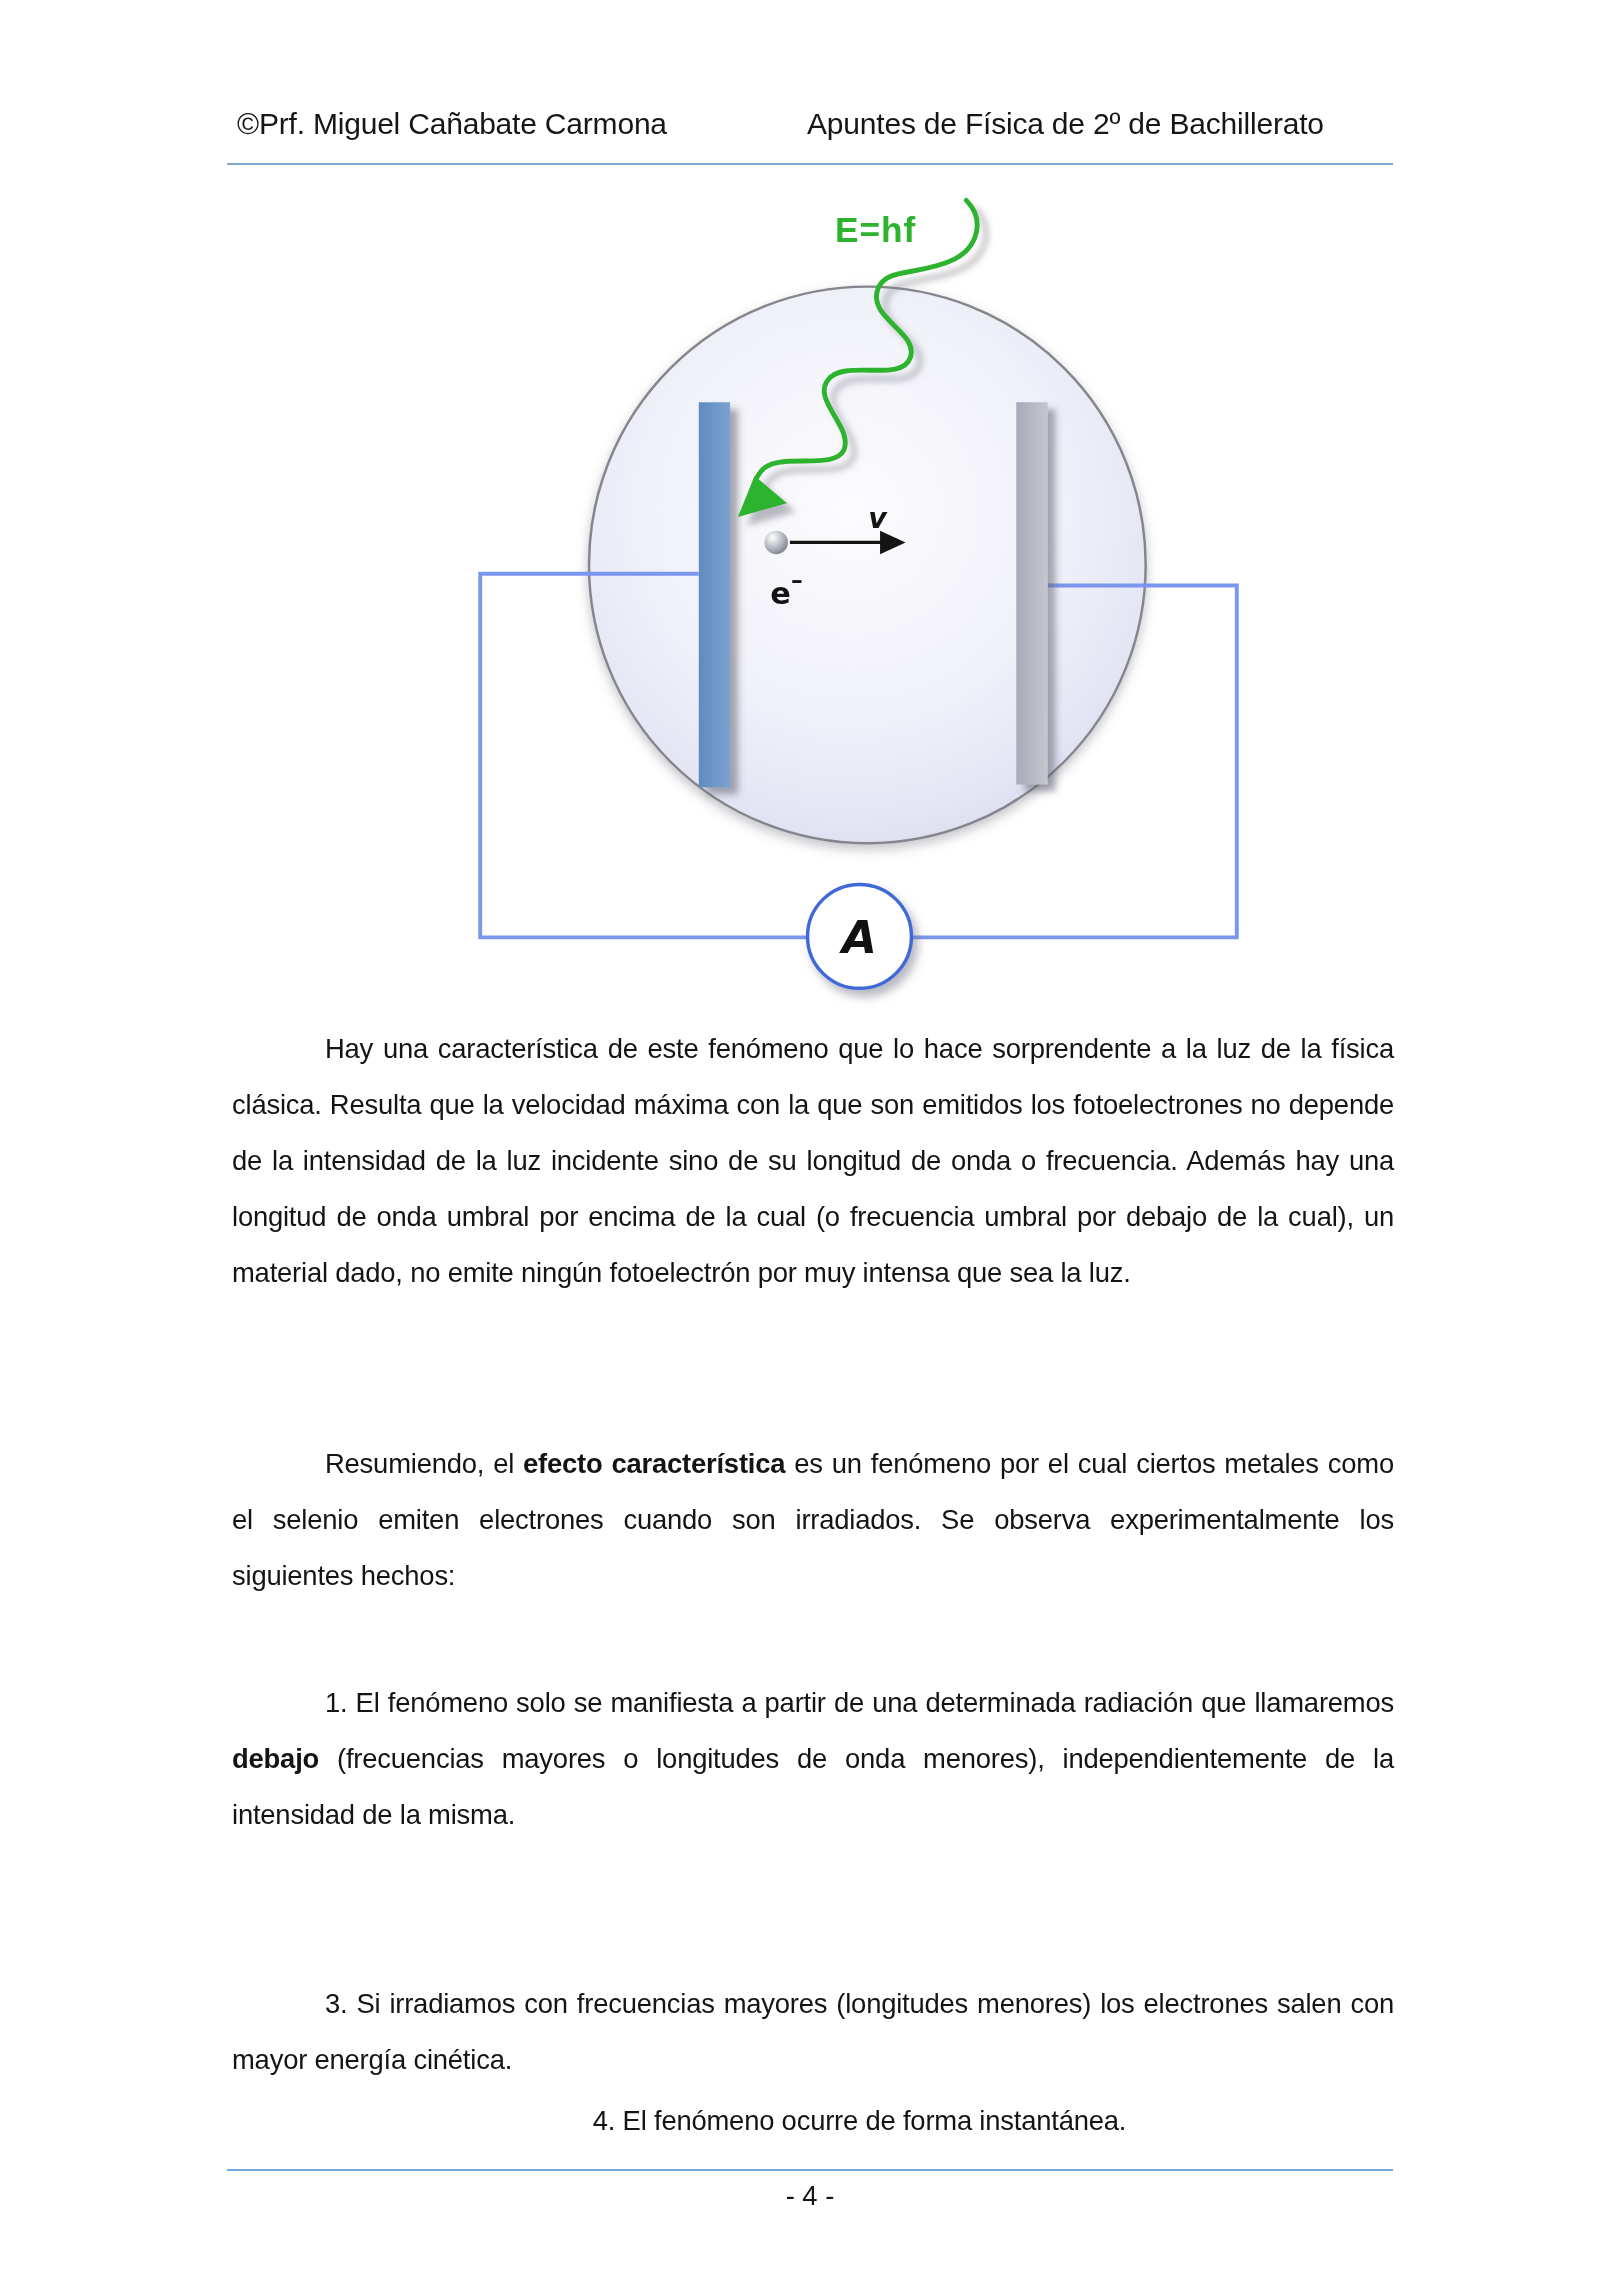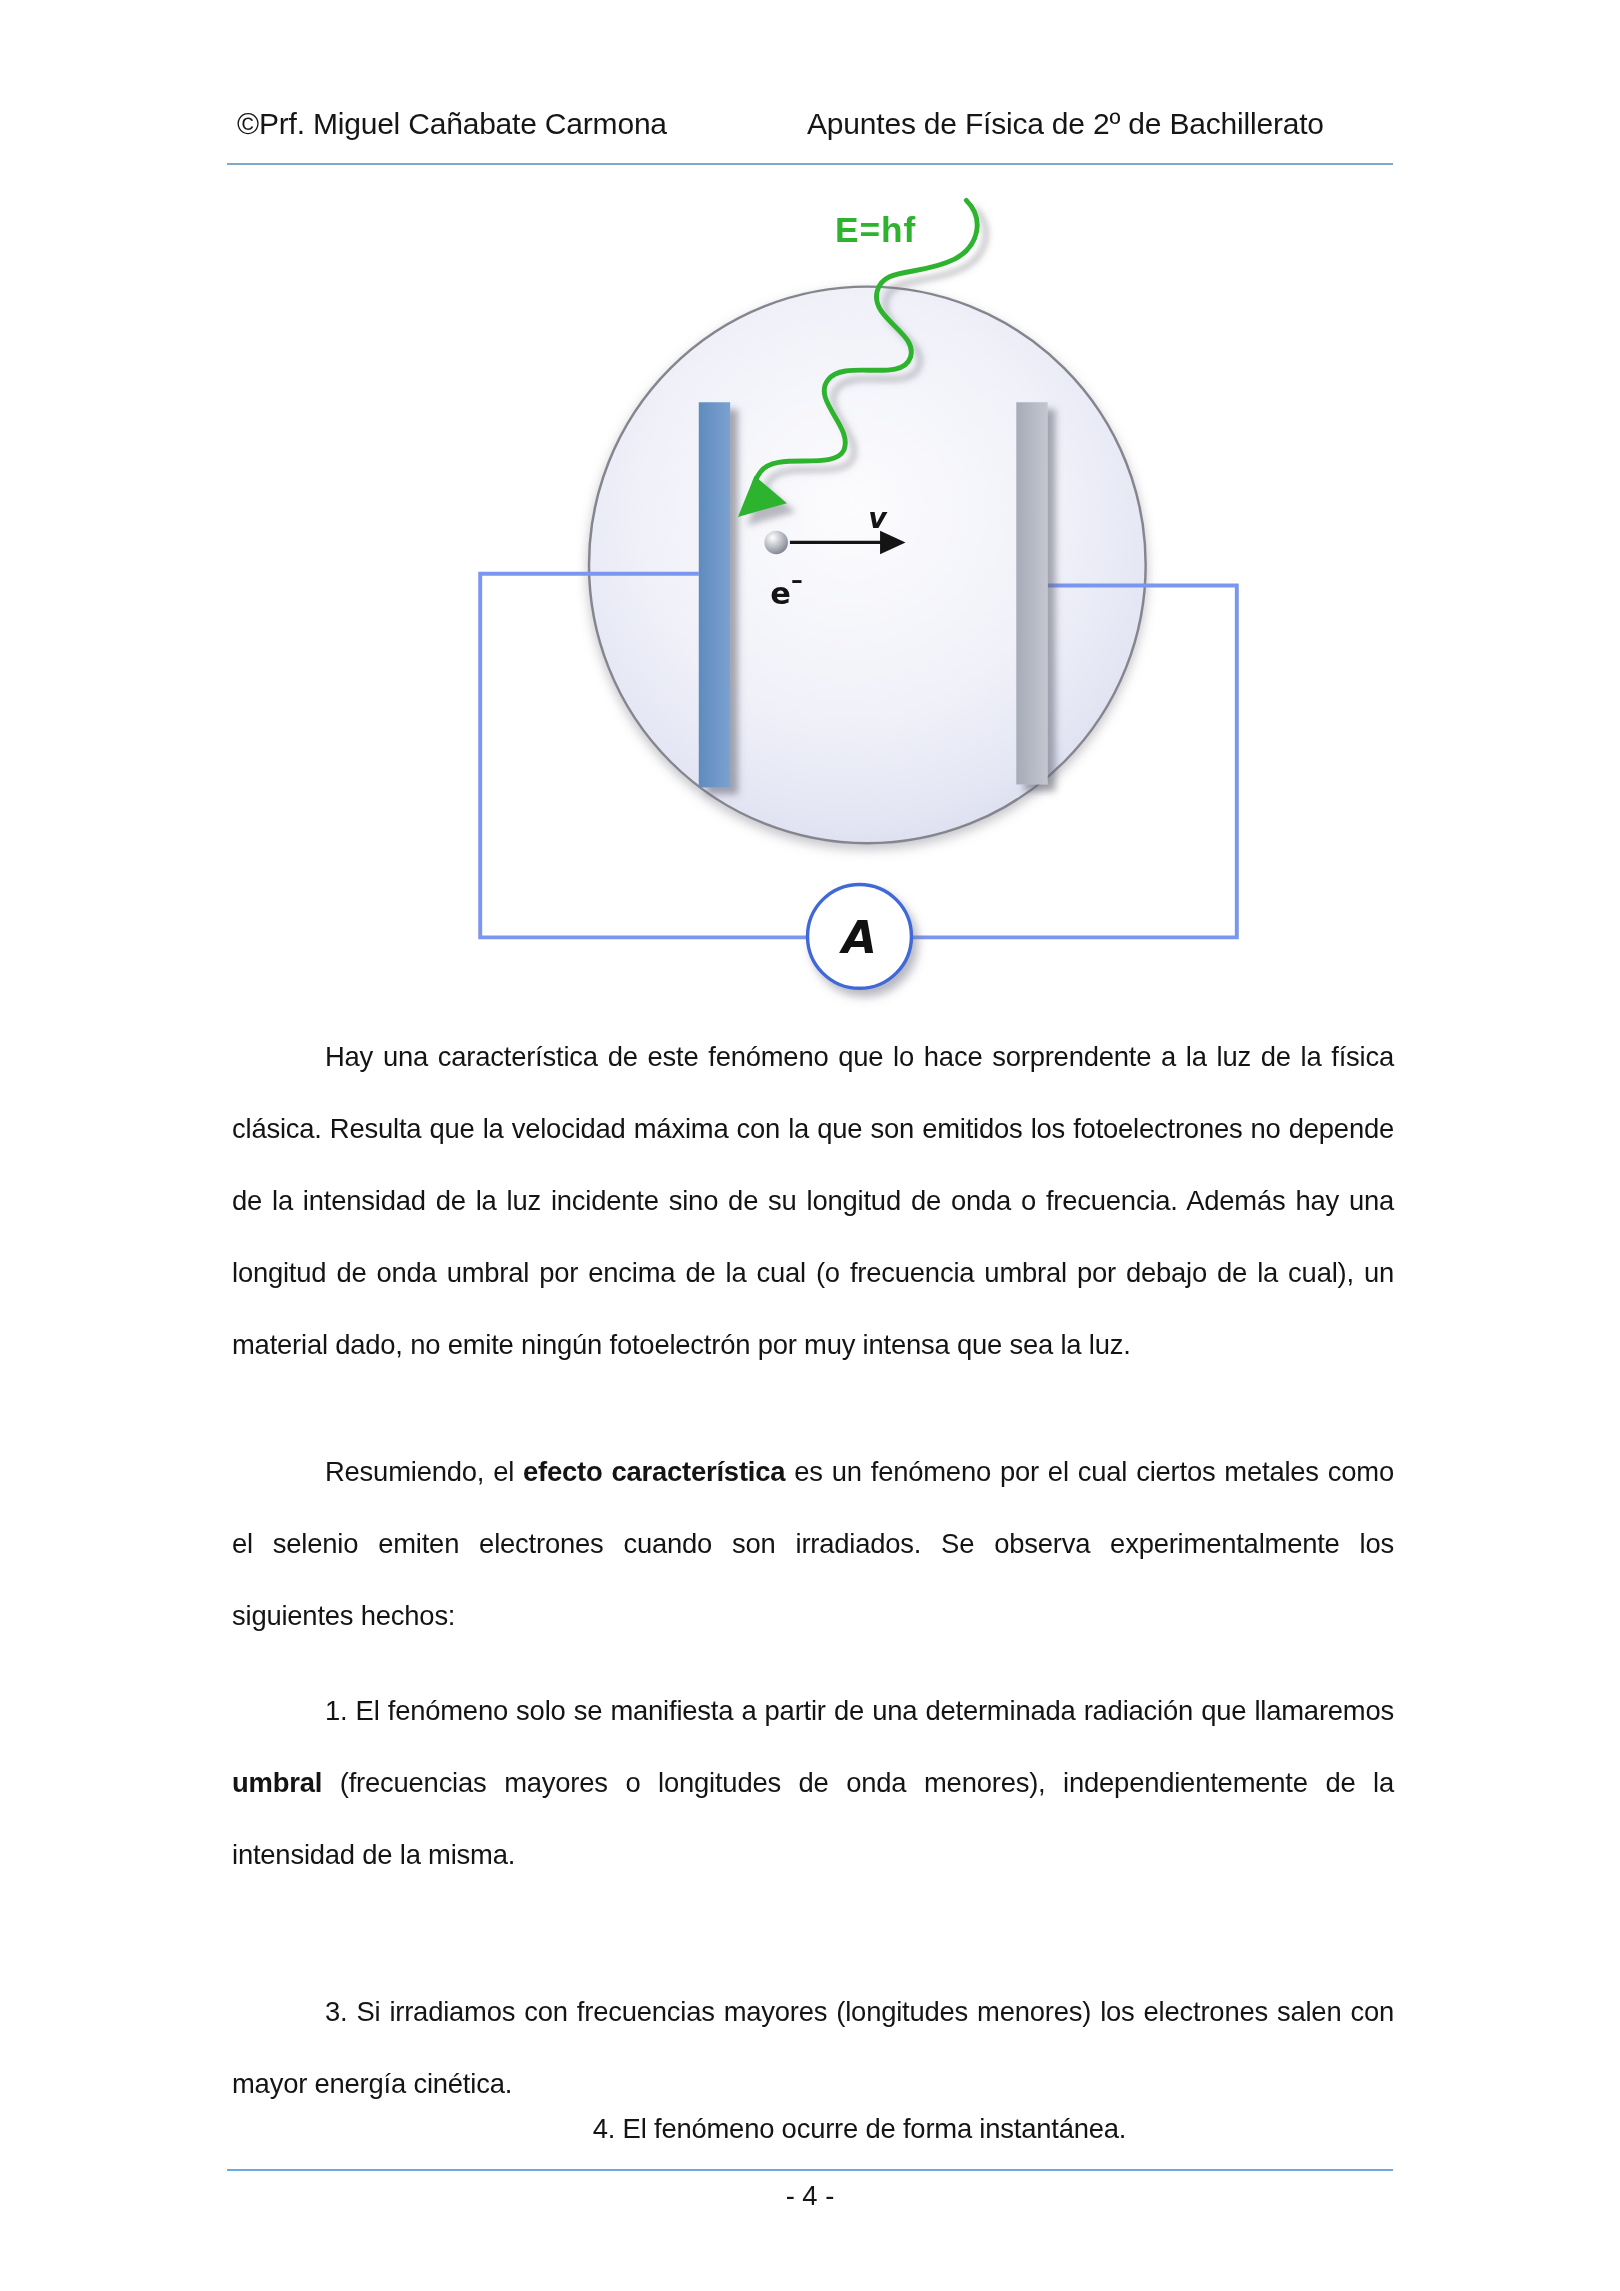--- a/index.html
+++ b/index.html
@@ -31,21 +31,21 @@
   #hdr-rule{top:155px;background:#7fa8c9;}
   #ftr-rule{top:2161px;background:#6fa8dc;}
   #diagram-svg{
     position:absolute;left:0;top:0;width:1620px;height:1010px;
   }
   .para{
     position:absolute;
     left:232px;
     width:1162px;
     font-size:27.4px;
-    line-height:72px;
+    line-height:56px;
     letter-spacing:-0.2px;
     text-align:justify;
     color:#141414;
   }
   .indent{text-indent:93px;}
   #p1{top:1013px;}
   #p2{top:1428px;}
   #item1{top:1667px;}
   #item2{top:1848px;}
   #item3{top:1968px;}
@@ -134,21 +134,21 @@
     <g>
       <circle cx="877" cy="947" r="53" fill="#ffffff" stroke="#4169d8" stroke-width="3.5" filter="url(#fAmm)"></circle>
       <text x="877" y="964" text-anchor="middle" font-family="'DejaVu Sans', sans-serif" font-size="46" font-weight="bold" font-style="italic" fill="#111111">A</text>
     </g>
   </svg>
 
   <div id="p1" class="para indent">Hay una característica de este fenómeno que lo hace sorprendente a la luz de la física clásica. Resulta que la velocidad máxima con la que son emitidos los fotoelectrones no depende de la intensidad de la luz incidente sino de su longitud de onda o frecuencia. Además hay una longitud de onda umbral por encima de la cual (o frecuencia umbral por debajo de la cual), un material dado, no emite ningún fotoelectrón por muy intensa que sea la luz.</div>
 
   <div id="p2" class="para indent"><span>Resumiendo, el </span><span class="b">efecto característica</span><span> es un fenómeno por el cual ciertos metales como el selenio emiten electrones cuando son irradiados. Se observa experimentalmente los siguientes hechos:</span></div>
 
-  <div id="item1" class="para indent"><span>1. El fenómeno solo se manifiesta a partir de una determinada radiación que llamaremos </span><span class="b">umbral</span><span> (frecuencias mayores o longitudes de onda menores), independientemente de la intensidad de la misma.</span></div>
+  <div id="item1" class="para indent"><span>1. El fenómeno solo se manifiesta a partir de una determinada radiación que llamaremos </span><span class="b">debajo</span><span> (frecuencias mayores o longitudes de onda menores), independientemente de la intensidad de la misma.</span></div>
 
   <div id="item3" class="para indent">3. Si irradiamos con frecuencias mayores (longitudes menores) los electrones salen con mayor energía cinética.</div>
   <div id="item4" class="para indent">4. El fenómeno ocurre de forma instantánea.</div>
 
   <div id="ftr-rule" class="rule"></div>
   <div id="page-number">- 4 -</div>
 
 </div>
 
 

